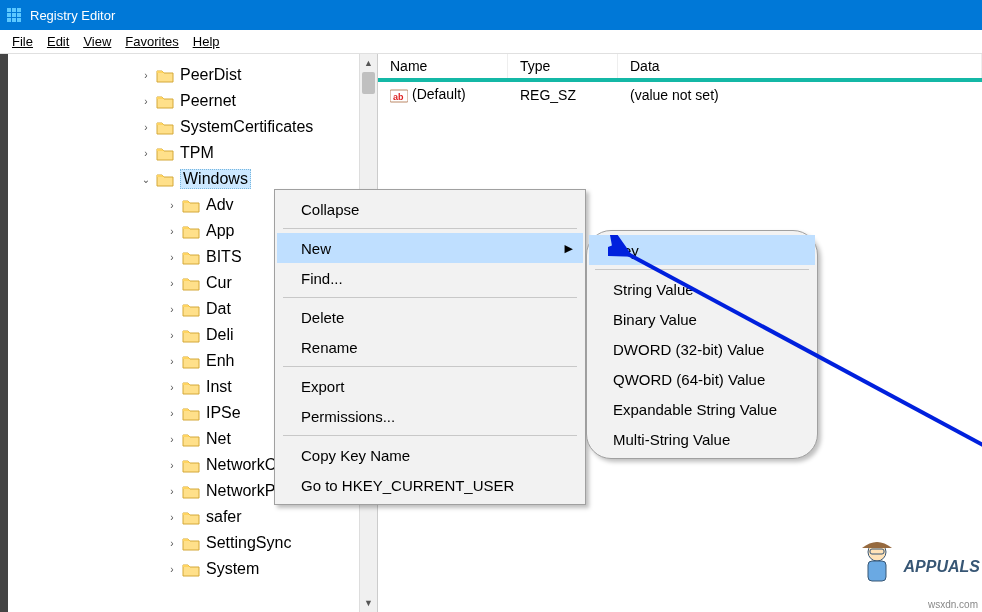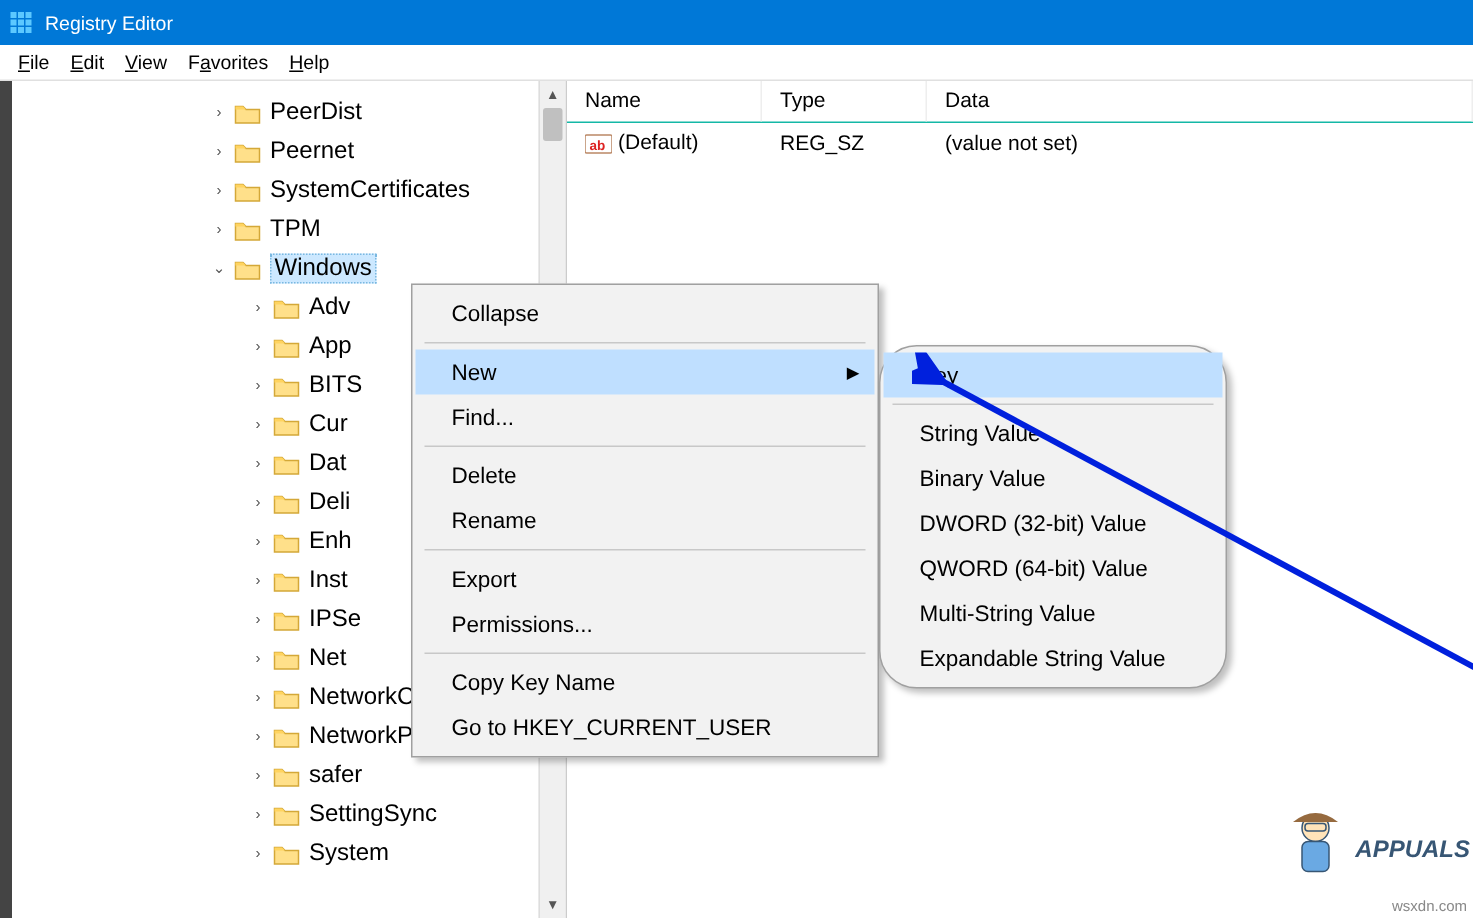--- a/index.html
+++ b/index.html
@@ -3,21 +3,21 @@
 <meta charset="utf-8">
 <style>
 * { margin: 0; padding: 0; box-sizing: border-box; font-family: "Segoe UI", Tahoma, sans-serif; }
 body { width: 982px; height: 612px; background: #fff; overflow: hidden; position: relative; font-size: 14px; }
 
 .title-bar { background: #0078d7; height: 30px; display: flex; align-items: center; color: #fff; padding: 0 6px; gap: 8px; }
 .title-icon { width: 16px; height: 16px; display: inline-flex; align-items: center; justify-content: center; }
 .title-text { font-size: 13px; }
 
 .menu-bar { height: 24px; display: flex; align-items: center; gap: 2px; padding: 0 6px; background: #fff; border-bottom: 1px solid #e0e0e0; }
-.menu-item { padding: 2px 6px; font-size: 13px; cursor: default; }
+.menu-item { padding: 2px 6px; font-size: 13px; cursor: default; text-decoration: underline; }
 .menu-item .u { text-decoration: underline; }
 
 .content { display: flex; height: calc(612px - 30px - 24px); position: relative; }
 
 .left-strip { width: 8px; background: #444; }
 
 .tree-pane { width: 370px; border-right: 1px solid #ccc; position: relative; overflow: hidden; background: #fff; }
 .tree-inner { padding: 8px 0 0 0; }
 .tree-node { display: flex; align-items: center; height: 26px; padding-left: 162px; white-space: nowrap; }
 .tree-node .exp { width: 16px; height: 16px; display: inline-flex; align-items: center; justify-content: center; font-size: 10px; color: #555; margin-left: -32px; margin-right: 2px; }
@@ -25,21 +25,21 @@
 .folder svg { display: block; }
 .tree-node .label { font-size: 16px; }
 .tree-node.lv2 { padding-left: 188px; }
 .tree-node.sel .label { background: #cce8ff; border: 1px dotted #7ab8e0; padding: 0 2px; }
 
 .scroll-track { position: absolute; right: 0; top: 0; width: 18px; height: 100%; background: #f0f0f0; border-left: 1px solid #ddd; }
 .scroll-btn { height: 18px; display:flex; align-items:center; justify-content:center; font-size:9px; color:#555; background:#f0f0f0; }
 .scroll-thumb { position: absolute; left: 2px; right: 2px; top: 18px; height: 22px; background: #c0c0c0; border-radius: 2px; }
 
 .list-pane { flex: 1; background: #fff; }
-.list-header { display: flex; height: 28px; border-bottom: 1px solid #14b8a6; }
+.list-header { display: flex; height: 28px; border-bottom: 4px solid #14b8a6; }
 .list-header .col { padding: 4px 12px; font-size: 14px; border-right: 1px solid #eee; }
 .col-name { width: 130px; }
 .col-type { width: 110px; }
 .col-data { flex: 1; }
 .list-row { display: flex; height: 26px; align-items: center; }
 .list-row .cell { padding: 0 12px; font-size: 14px; }
 .reg-icon { width: 18px; height: 16px; margin-right: 4px; display: inline-flex; align-items:center; justify-content:center; vertical-align: middle;}
 
 .ctx-menu { position: absolute; background: #f2f2f2; border: 1px solid #a0a0a0; box-shadow: 3px 3px 4px rgba(0,0,0,0.25); z-index: 10; padding: 4px 2px; }
 .ctx1 { left: 274px; top: 189px; width: 312px; }
@@ -364,24 +364,24 @@
     <div class="ctx-item">
       <span>Binary Value</span>
     </div>
     <div class="ctx-item">
       <span>DWORD (32-bit) Value</span>
     </div>
     <div class="ctx-item">
       <span>QWORD (64-bit) Value</span>
     </div>
     <div class="ctx-item">
+      <span>Expandable String Value</span>
+    </div>
+    <div class="ctx-item">
       <span>Multi-String Value</span>
-    </div>
-    <div class="ctx-item">
-      <span>Expandable String Value</span>
     </div>
   </div>
 
 <svg class="annotation-arrow" style="left:608px; top:235px;" width="380" height="220">
   <defs>
       <marker id="ah" markerWidth="12" markerHeight="12" refX="2" refY="5" orient="auto">
         <path d="M10,0 L0,5 L10,10 L6,5 Z" fill="#0020dd"></path>
       </marker>
     </defs>
   <line x1="375" y1="210" x2="18" y2="18" stroke="#0020dd" stroke-width="4" marker-end="url(#ah)"></line>

